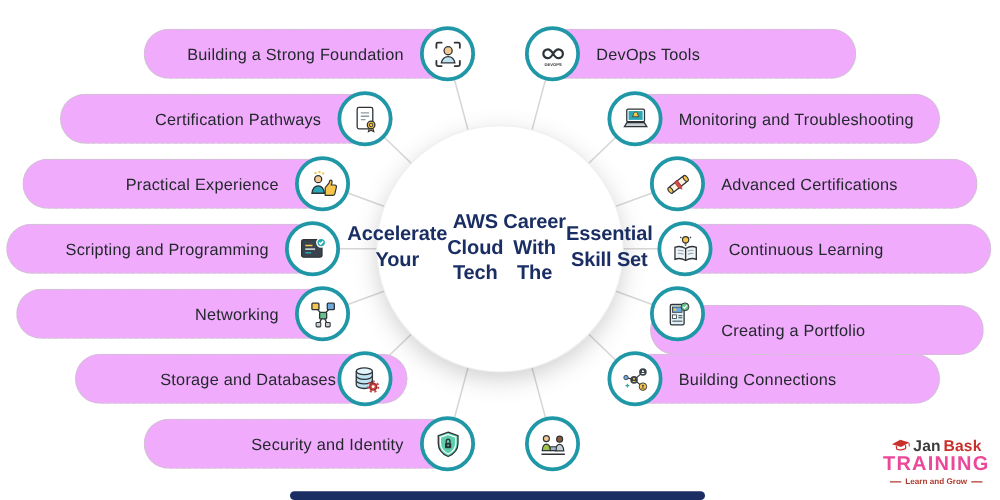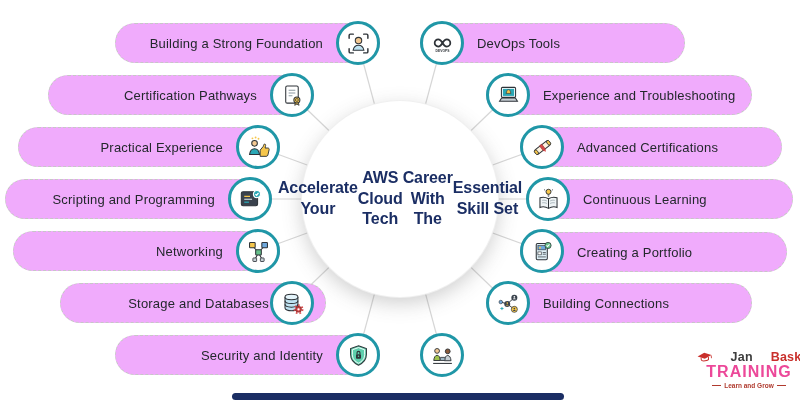--- a/index.html
+++ b/index.html
@@ -15,21 +15,21 @@
         border:3px solid #2097a7;box-sizing:border-box;display:flex;align-items:center;
         justify-content:center;z-index:3;}
   .icon-circle svg{width:25px;height:25px;}
   .center-circle{position:absolute;left:302px;top:101px;width:196px;height:196px;border-radius:50%;
         background:#fff;box-shadow:0 0 0 1px #f0f0f0,0 6px 20px rgba(80,80,80,.28);z-index:2;
         display:flex;align-items:center;justify-content:center;text-align:center;}
   .center-circle span{display:block;font-size:16px;font-weight:bold;color:#1b2e64;
         line-height:1.3;letter-spacing:-.1px;}
   .logo{position:absolute;left:706px;top:350px;width:86px;z-index:4;
         display:flex;flex-direction:column;align-items:center;}
-  .logo-top{display:flex;align-items:center;gap:18px;}
+  .logo-top{display:flex;gap:2px;}
   .logo-top svg{width:16px;height:12px;transform:rotate(-6deg);}
   .logo-top b{font-size:12.5px;letter-spacing:.2px;}
   .brand-jan{color:#3d3d3d;} .brand-bask{color:#c9302c;}
   .logo-training{font-size:16px;font-weight:bold;color:#ec4899;letter-spacing:1px;line-height:1;}
   .logo-tagline{display:flex;align-items:center;gap:3px;margin-top:2px;}
   .logo-tagline i{display:block;width:9px;height:0;border-top:1px solid #b03a2e;}
   .logo-tagline span{font-size:6.5px;color:#b03a2e;font-weight:bold;white-space:nowrap;}
   .footer-bar{position:absolute;left:232px;top:393px;width:332px;height:7px;background:#1b2e64;
         border-radius:4px;z-index:5;}
 </style>
@@ -76,29 +76,29 @@
       <span>Storage and Databases</span>
     </div>
   <div class="pill left" style="left:115px;top:335px;width:265px">
       <span>Security and Identity</span>
     </div>
 
   <div class="pill right" style="left:420px;top:23px;width:265px">
       <span>DevOps Tools</span>
     </div>
   <div class="pill right" style="left:486px;top:75px;width:266px">
-      <span>Experience and Troubleshooting</span>
+      <span>Monitoring and Troubleshooting</span>
     </div>
   <div class="pill right" style="left:520px;top:127px;width:262px">
       <span>Advanced Certifications</span>
     </div>
   <div class="pill right" style="left:526px;top:179px;width:267px">
       <span>Continuous Learning</span>
     </div>
-  <div class="pill right" style="left:520px;top:232px;width:267px">
+  <div class="pill right" style="left:520px;top:244px;width:267px">
       <span>Creating a Portfolio</span>
     </div>
   <div class="pill right" style="left:486px;top:283px;width:266px">
       <span>Building Connections</span>
     </div>
 
   <div class="icon-circle" style="left:336px;top:21px">
     <svg viewBox="0 0 24 24">
         <path d="M3 7V4.2C3 3.5 3.5 3 4.2 3H7M17 3h2.8c.7 0 1.2.5 1.2 1.2V7M21 17v2.8c0 .7-.5 1.2-1.2 1.2H17M7 21H4.2C3.5 21 3 20.5 3 19.8V17" fill="none" stroke="#2e3338" stroke-width="1.4" stroke-linecap="round"></path>
         <circle cx="12" cy="9.2" r="3.1" fill="#f3c892" stroke="#2e3338"></circle>

